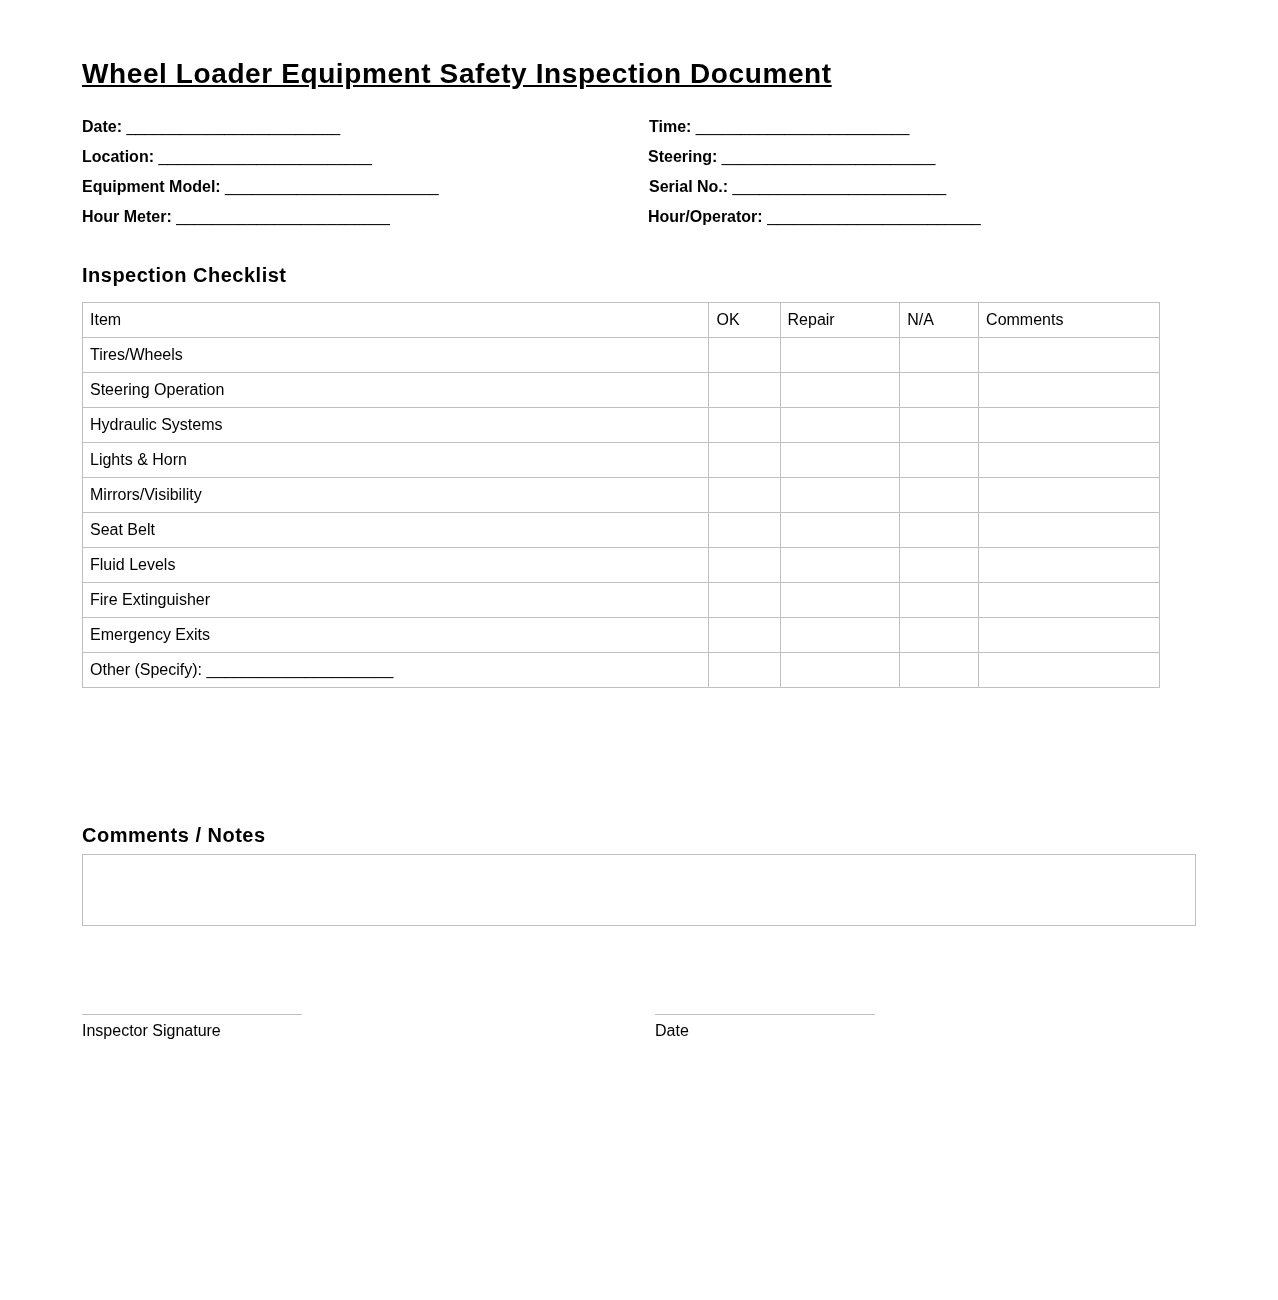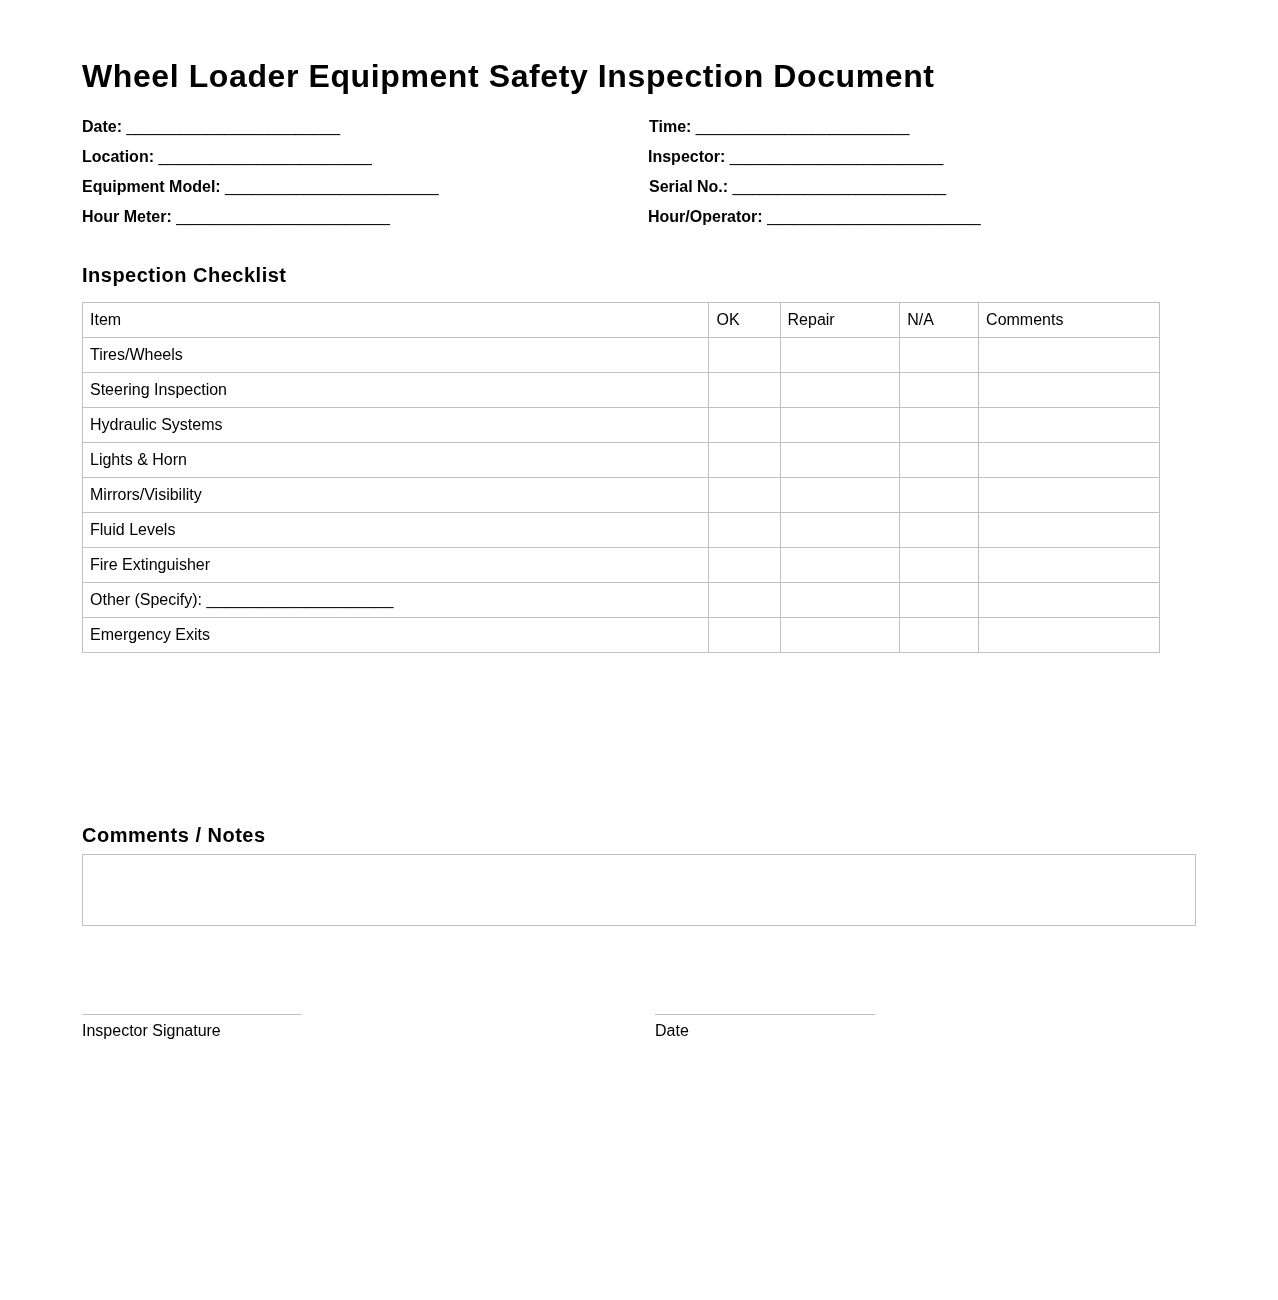--- a/index.html
+++ b/index.html
@@ -1,18 +1,18 @@
 <!DOCTYPE html>
 <html><head>
 <meta charset="utf-8">
 <style>
   html, body { margin: 0; padding: 0; background: #ffffff; }
   body { width: 1278px; height: 1300px; position: relative; font-family: "Liberation Sans", sans-serif; color: #000; }
   .page { position: absolute; left: 82px; top: 0; width: 1114px; }
-  h1 { position: absolute; left: 0; top: 58px; margin: 0; font-size: 32px; font-weight: bold; letter-spacing: 0.6px; white-space: nowrap; }
+  h1 { position: absolute; left: 0; top: 58px; margin: 0; font-size: 28px; font-weight: bold; letter-spacing: 0.6px; white-space: nowrap; text-decoration: underline; }
   .field { position: absolute; font-size: 16px; font-weight: bold; white-space: nowrap; }
   .field .line { font-weight: normal; }
   h2 { position: absolute; left: 0; margin: 0; font-size: 20px; font-weight: bold; letter-spacing: 0.5px; }
   table.check { position: absolute; left: 0; top: 302px; width: 1078px; border-collapse: collapse; font-size: 16px; }
   table.check td, table.check th { border: 1px solid #c0c0c0; height: 34px; padding: 0 7px; text-align: left; font-weight: normal; vertical-align: middle; }
   .notes { position: absolute; left: 0; top: 854px; width: 1112px; height: 70px; border: 1px solid #c0c0c0; }
   .sig-line { position: absolute; top: 1014px; width: 220px; border-top: 1px solid #c0c0c0; }
   .sig-label { position: absolute; top: 1022px; font-size: 16px; }
 </style>
 </head>
@@ -20,21 +20,21 @@
 
 <div class="page">
   <h1>Wheel Loader Equipment Safety Inspection Document</h1>
 
   <div class="field" style="left:0;top:118px;text-align:center;"><span>Date:</span> <span class="line">________________________</span></div>
   <div class="field" style="left:0;top:148px;"><span>Location:</span> <span class="line">________________________</span></div>
   <div class="field" style="left:0;top:178px;"><span>Equipment Model:</span> <span class="line">________________________</span></div>
   <div class="field" style="left:0;top:208px;"><span>Hour Meter:</span> <span class="line">________________________</span></div>
 
   <div class="field" style="left:567px;top:118px;"><span>Time:</span> <span class="line">________________________</span></div>
-  <div class="field" style="left:566px;top:148px;"><span>Inspector:</span> <span class="line">________________________</span></div>
+  <div class="field" style="left:566px;top:148px;"><span>Steering:</span> <span class="line">________________________</span></div>
   <div class="field" style="left:567px;top:178px;"><span>Serial No.:</span> <span class="line">________________________</span></div>
   <div class="field" style="left:566px;top:208px;"><span>Hour/Operator:</span> <span class="line">________________________</span></div>
 
   <h2 style="top:264px;">Inspection Checklist</h2>
 
   <table class="check">
     <colgroup>
       <col style="width:651px">
         <col style="width:73px">
         <col style="width:123px">
@@ -52,21 +52,21 @@
     </thead>
     <tbody>
       <tr>
           <td>Tires/Wheels</td>
           <td></td>
           <td></td>
           <td></td>
           <td></td>
         </tr>
       <tr>
-          <td>Steering Inspection</td>
+          <td>Steering Operation</td>
           <td></td>
           <td></td>
           <td></td>
           <td></td>
         </tr>
       <tr>
           <td>Hydraulic Systems</td>
           <td></td>
           <td></td>
           <td></td>
@@ -80,42 +80,49 @@
           <td></td>
         </tr>
       <tr>
           <td>Mirrors/Visibility</td>
           <td></td>
           <td></td>
           <td></td>
           <td></td>
         </tr>
       <tr>
+          <td>Seat Belt</td>
+          <td></td>
+          <td></td>
+          <td></td>
+          <td></td>
+        </tr>
+      <tr>
           <td>Fluid Levels</td>
           <td></td>
           <td></td>
           <td></td>
           <td></td>
         </tr>
       <tr>
           <td>Fire Extinguisher</td>
           <td></td>
           <td></td>
           <td></td>
           <td></td>
         </tr>
       <tr>
-          <td>Other (Specify): _____________________</td>
+          <td>Emergency Exits</td>
           <td></td>
           <td></td>
           <td></td>
           <td></td>
         </tr>
       <tr>
-          <td>Emergency Exits</td>
+          <td>Other (Specify): _____________________</td>
           <td></td>
           <td></td>
           <td></td>
           <td></td>
         </tr>
     </tbody>
   </table>
 
   <h2 style="top:824px;">Comments / Notes</h2>
   <div class="notes"></div>

